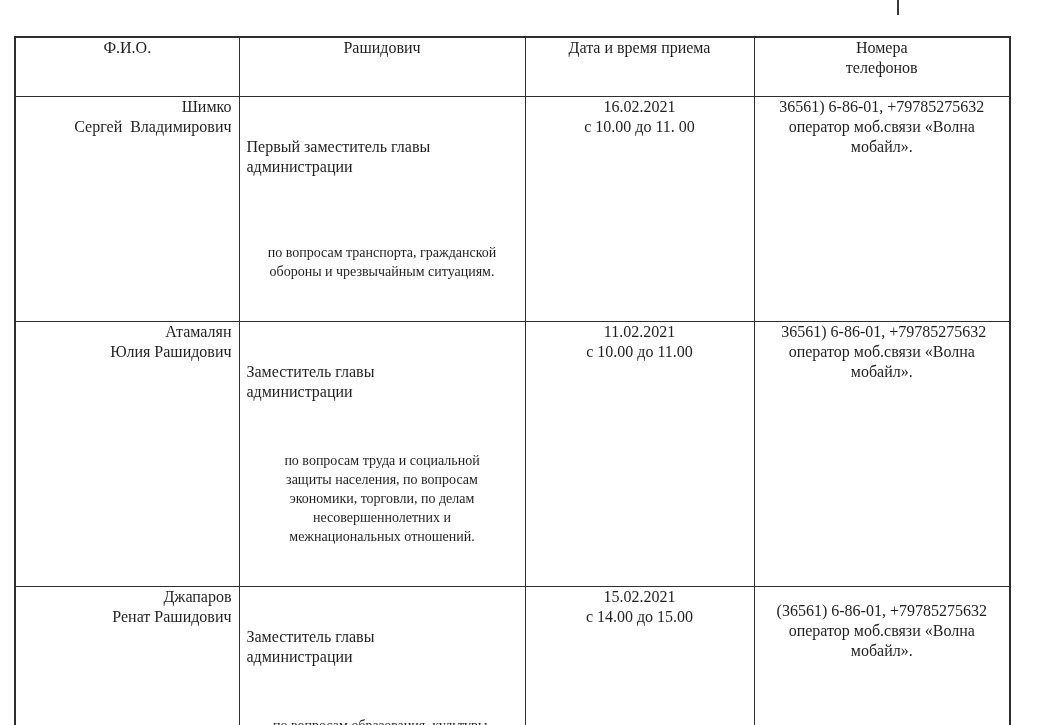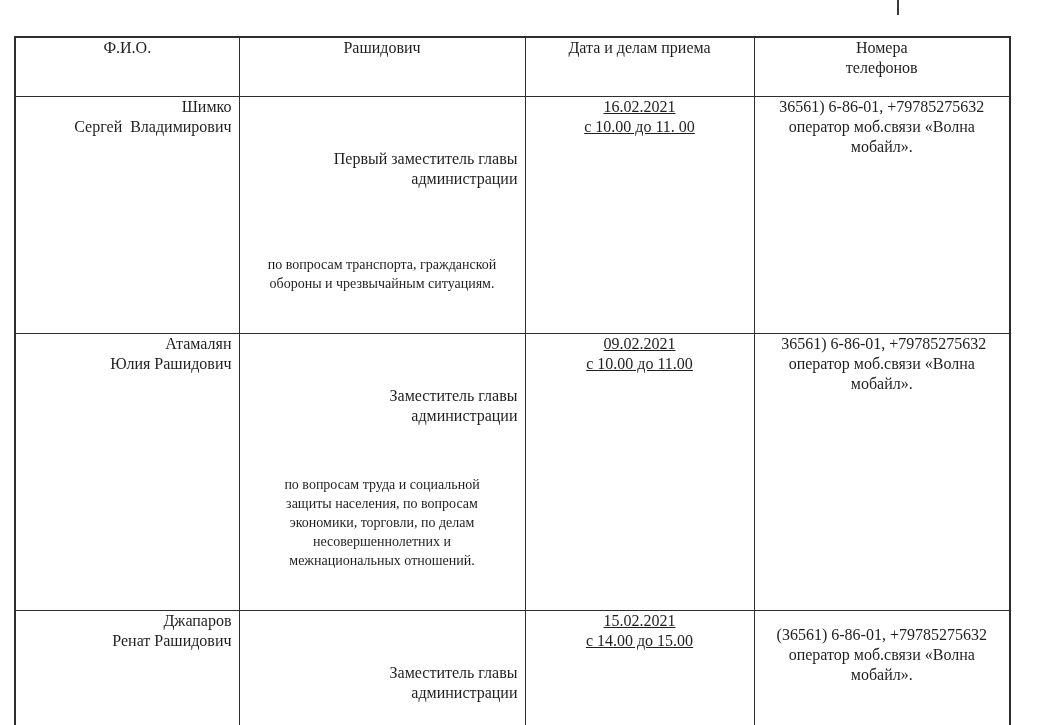--- a/index.html
+++ b/index.html
@@ -56,37 +56,35 @@
     padding-top: 13px;
   }
   td.name-cell {
     text-align: right;
     padding-top: 22px;
   }
   td.pos-cell {
     padding-top: 19px;
   }
   .pos-main {
-    text-align: right;
+    text-align: left;
     white-space: pre-wrap;
     line-height: 20px;
-    margin-top: 12px;
   }
   .pos-detail {
     text-align: center;
     white-space: pre-wrap;
     margin-top: 9px;
     font-size: 14px;
     line-height: 19px;
   }
   .pos-detail.gap-lg { margin-top: 26px; }
   td.date-cell {
     text-align: center;
     padding-top: 23px;
-    text-decoration: underline;
   }
   td.phone-cell {
     text-align: center;
     padding-top: 27px;
   }
   td.phone-cell.pt-sm { padding-top: 14px; }
 </style>
 </head>
 <body>
 
@@ -98,21 +96,21 @@
     <colgroup>
       <col class="c1">
         <col class="c2">
         <col class="c3">
         <col class="c4">
     </colgroup>
     <thead>
       <tr class="header-row">
         <th class="hdr">Ф.И.О.</th>
         <th class="hdr">Рашидович</th>
-        <th class="hdr">Дата и делам приема</th>
+        <th class="hdr">Дата и время приема</th>
         <th class="hdr">Номера
 телефонов</th>
       </tr>
     </thead>
     <tbody>
       <tr class="row-1">
         <td class="name-cell">Шимко
 Сергей  Владимирович</td>
         <td class="pos-cell">
           <div class="pos-main">Первый заместитель главы
@@ -131,21 +129,21 @@
 Юлия Рашидович</td>
         <td class="pos-cell">
           <div class="pos-main">Заместитель главы
 администрации</div>
           <div class="pos-detail">по вопросам труда и социальной
 защиты населения, по вопросам
 экономики, торговли, по делам
 несовершеннолетних и
 межнациональных отношений.</div>
         </td>
-        <td class="date-cell">09.02.2021
+        <td class="date-cell">11.02.2021
 с 10.00 до 11.00</td>
         <td class="phone-cell"> 36561) 6-86-01, +79785275632
 оператор моб.связи «Волна
 мобайл».</td>
       </tr>
       <tr class="row-3">
         <td class="name-cell">Джапаров
 Ренат Рашидович</td>
         <td class="pos-cell">
           <div class="pos-main">Заместитель главы

